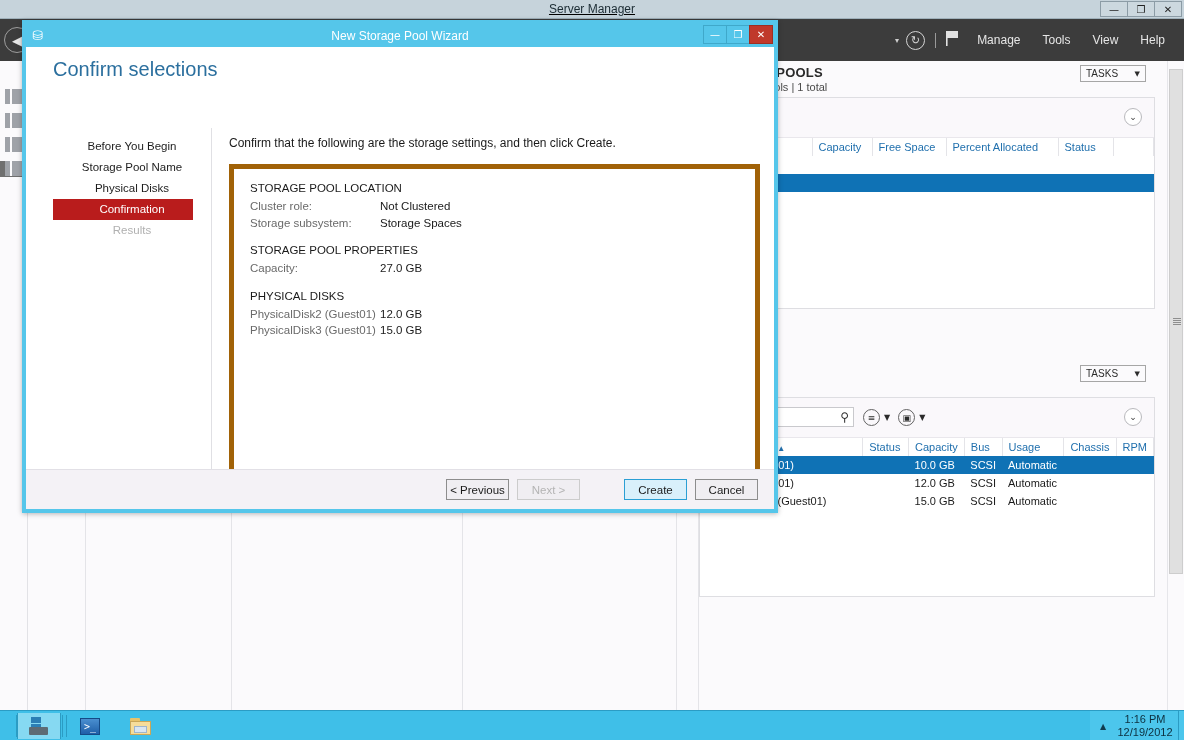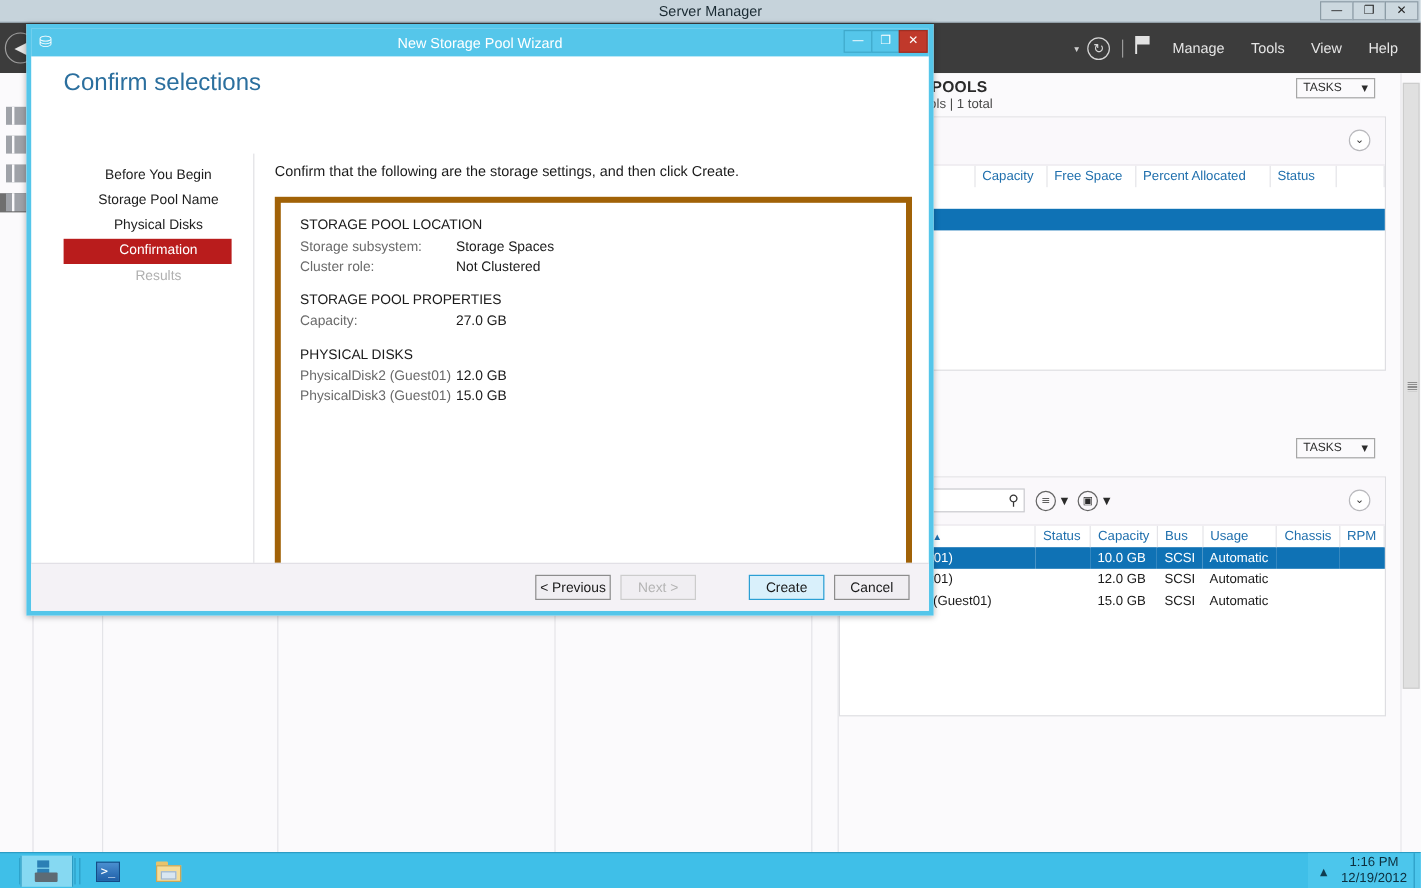--- a/index.html
+++ b/index.html
@@ -9,21 +9,21 @@
     font-family: "Liberation Sans", sans-serif;
     background: #ffffff;
   }
   #root { position: relative; width: 1184px; height: 740px; }
 
   
   .sm-titlebar {
     position: absolute; left: 0; top: 0; width: 1184px; height: 19px;
     background: #c6d3db;
     border-bottom: 1px solid #9fb0ba;
-    display: flex; align-items: center; justify-content: center;
+    display: flex; align-items: center; justify-content: center; text-decoration: underline;
   }
   .sm-title { font-size: 12px; color: #1b2b33; }
   .sm-winbtns { position: absolute; right: 2px; top: 1px; display: flex; }
   .sm-winbtn {
     width: 28px; height: 16px; border: 1px solid #8c9ca6; margin-left: -1px;
     background: #ccd8df; display: flex; align-items: center; justify-content: center;
     font-size: 10px; color: #222; font-family: "DejaVu Sans", sans-serif;
   }
 
   .sm-menubar {
@@ -422,26 +422,26 @@
       <div class="nav-item disabled">Results</div>
     </div>
 
     <div class="wiz-content">
       <div class="wiz-instr">Confirm that the following are the storage settings, and then click Create.</div>
       <div class="summary-box">
 
         <div class="sum-group">
           <div class="sum-head">STORAGE POOL LOCATION</div>
           <div class="sum-row">
+            <span class="sum-label">Cluster role:</span>
+            <span class="sum-value">Not Clustered</span>
+          </div>
+          <div class="sum-row">
             <span class="sum-label">Storage subsystem:</span>
             <span class="sum-value">Storage Spaces</span>
-          </div>
-          <div class="sum-row">
-            <span class="sum-label">Cluster role:</span>
-            <span class="sum-value">Not Clustered</span>
           </div>
         </div>
 
         <div class="sum-group">
           <div class="sum-head">STORAGE POOL PROPERTIES</div>
           <div class="sum-row">
             <span class="sum-label">Capacity:</span>
             <span class="sum-value">27.0 GB</span>
           </div>
         </div>

